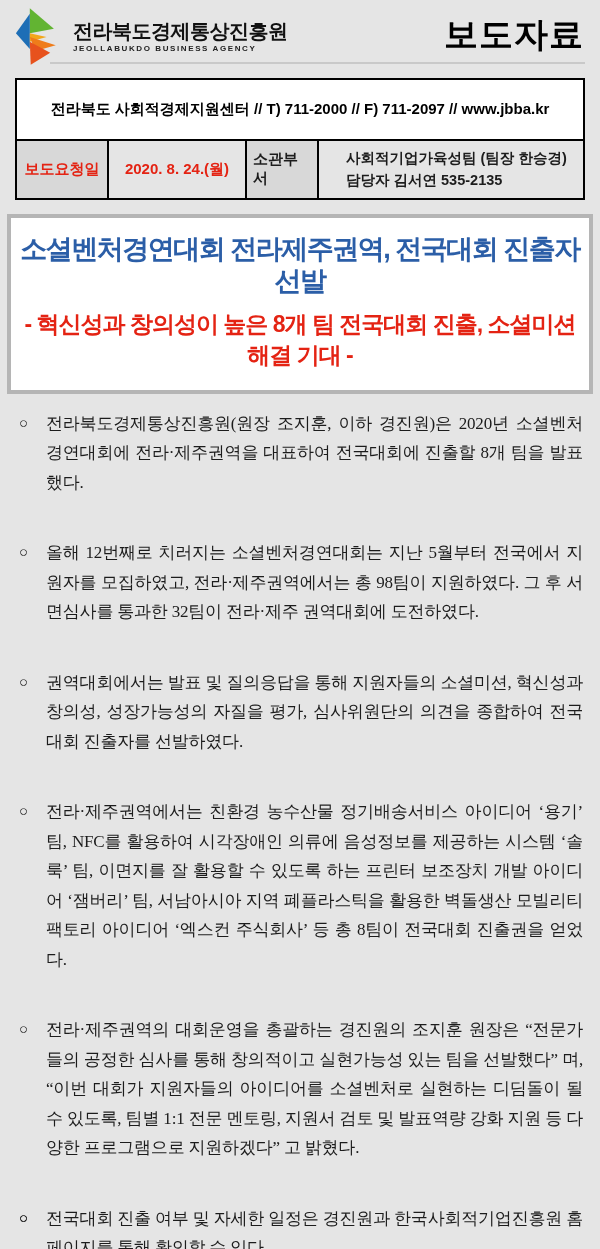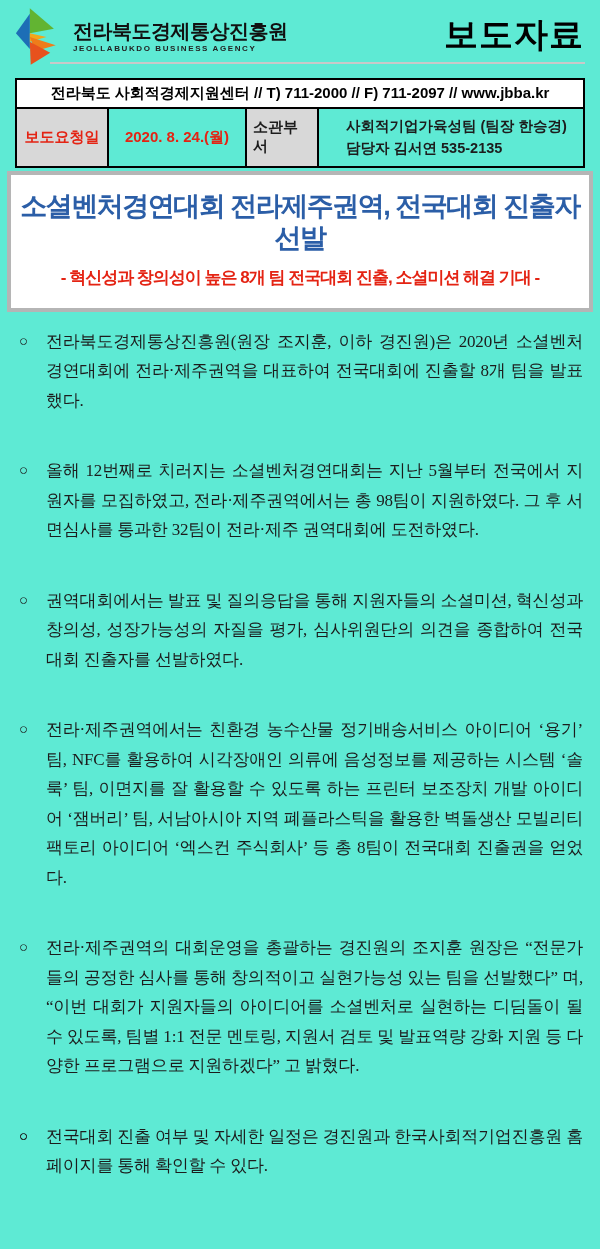--- a/index.html
+++ b/index.html
@@ -1,44 +1,44 @@
 <!DOCTYPE html>
 <html><head>
 <meta charset="utf-8">
 <style>
   * { margin:0; padding:0; box-sizing:border-box; }
   html,body { background:#fff; }
   .page {
     position:relative; width:600px; height:1249px; margin:0 auto;
-    background:#5eead4; overflow:hidden;
+    background:#e5e5e5; overflow:hidden;
     font-family:"Liberation Serif","DejaVu Serif",serif; color:#1c1c1c;
   }
   
   .header { display:flex; justify-content:space-between; align-items:flex-start; padding:8px 16px 0 15px; height:62px; }
   .brand { display:flex; align-items:flex-start; }
   .logo-mark { width:50px; height:58px; margin-right:8px; flex:0 0 auto; }
   .brand-text { padding-top:12px; font-family:"Liberation Sans","DejaVu Sans",sans-serif; }
   .org-name { font-size:20px; font-weight:bold; letter-spacing:-0.5px; color:#111; line-height:1.1; }
   .org-name-en { font-size:8px; font-weight:bold; letter-spacing:1.6px; color:#222; margin-top:2px; }
   .doc-type { font-family:"Liberation Sans","DejaVu Sans",sans-serif; font-size:34px; font-weight:bold; color:#000; letter-spacing:1px; line-height:1.1; padding-top:8px; }
   .header-rule { border:0; border-top:2px solid #c9c9c9; margin:0 15px 0 50px; }
   
   .info-table { margin:14px 15px 0; border:2px solid #000; font-family:"Liberation Sans","DejaVu Sans",sans-serif; font-weight:bold; }
-  .contact-bar { text-align:center; font-size:15px; padding:4px 2px; color:#000; border-bottom:2px solid #000; background:#fff; }
+  .contact-bar { text-align:center; font-size:15px; padding:20px 2px; color:#000; border-bottom:2px solid #000; background:#fff; }
   .info-row { display:grid; grid-template-columns:90px 138px 72px 1fr; }
   .info-cell { padding:6px 6px; display:flex; flex-direction:column; justify-content:center; font-size:15px; min-height:54px; }
   .info-cell + .info-cell { border-left:2px solid #000; }
   .cell-gray { background:#d8d8d8; align-items:center; }
   .cell-red { color:#e42313; }
   .cell-date { align-items:center; }
   .dept-cell { font-size:14.5px; line-height:1.55; padding-left:27px; }
   
-  .title-box { margin:3px 7px 0; border:4px solid #b5b5b5; background:#fff; text-align:center; padding:15px 2px 19px; font-family:"Liberation Sans","DejaVu Sans",sans-serif; }
+  .title-box { margin:14px 7px 0; border:4px solid #b5b5b5; background:#fff; text-align:center; padding:15px 2px 19px; font-family:"Liberation Sans","DejaVu Sans",sans-serif; }
   .main-title { font-size:27px; font-weight:bold; color:#2b5ea7; letter-spacing:-1.5px; line-height:1.2; }
-  .sub-title { font-size:17px; font-weight:bold; color:#e42313; letter-spacing:-1px; margin-top:11px; }
+  .sub-title { font-size:23px; font-weight:bold; color:#e42313; letter-spacing:-1px; margin-top:11px; }
   
   .body-text { margin-top:15px; padding:0 17px 0 19px; }
   .para { position:relative; padding-left:27px; font-size:17px; line-height:29.5px; text-align:justify; margin-bottom:41px; color:#1c1c1c; letter-spacing:-0.2px; }
   .para:last-child { margin-bottom:0; }
   .bullet { position:absolute; left:0; top:0; font-size:15px; }
 </style>
 </head>
 <body>
 
 <div class="page">

